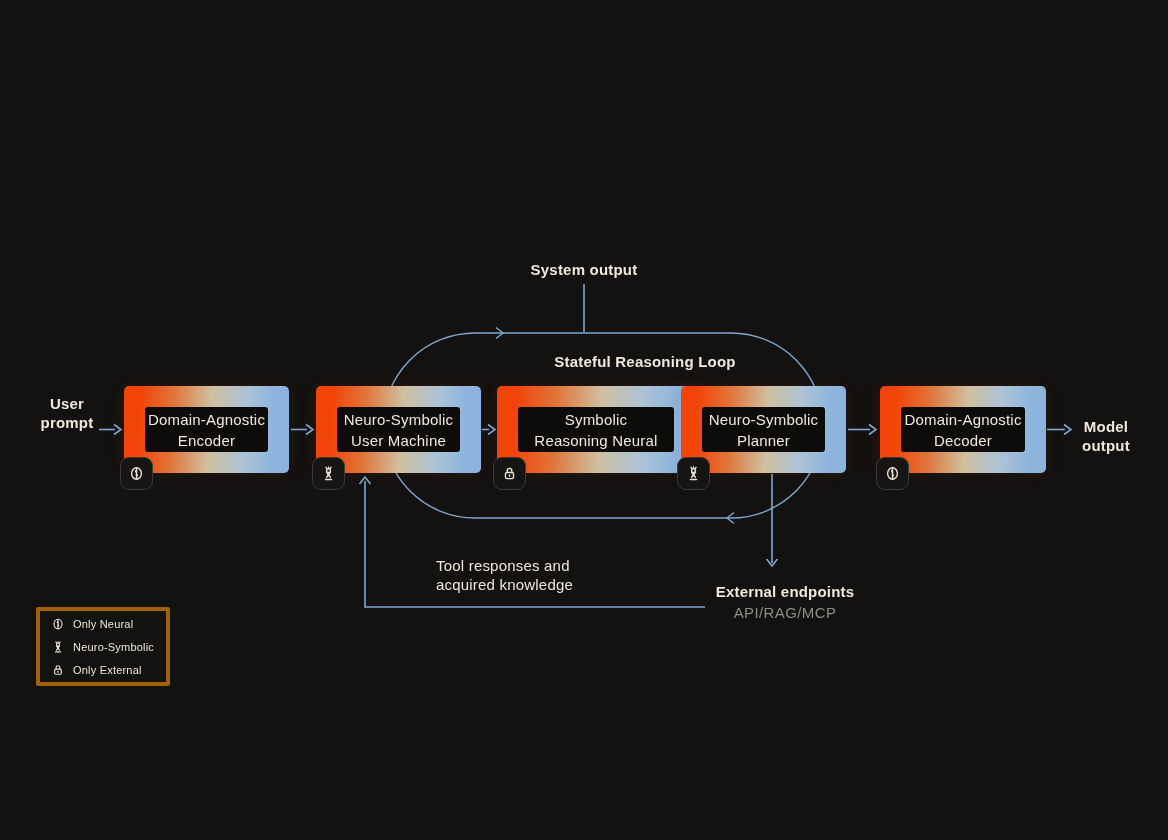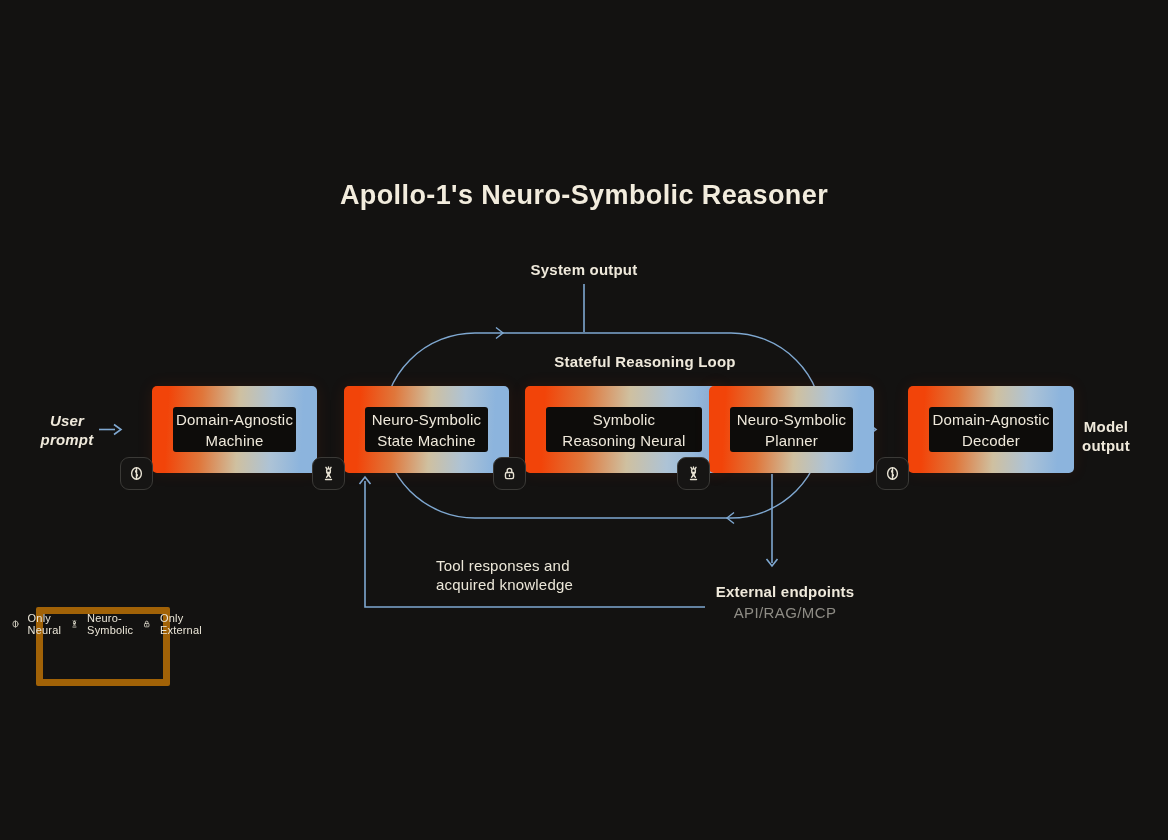--- a/index.html
+++ b/index.html
@@ -31,39 +31,38 @@
   .sub{font-size:15px;font-weight:500;color:var(--text-gray);letter-spacing:.4px;}
 
   .nbox{
     position:absolute;z-index:2;width:165px;height:87px;
     border-radius:5px;padding:21px;box-sizing:border-box;
     background:linear-gradient(93deg,
       var(--box-border-orange) 0%,var(--box-border-orange) 10%,
       #e0763a 30%,var(--box-border-tan) 52%,#adc3d6 72%,
       var(--box-border-blue) 90%);
     box-shadow:0 0 16px rgba(240,70,10,.10);
-    margin-left:28px;
   }
   .nbox-inner{
     width:100%;height:100%;border-radius:3px;background:#0d0c0a;
     display:flex;flex-direction:column;align-items:center;justify-content:center;
     font-size:15px;line-height:21px;font-weight:500;
     color:var(--text-cream);text-align:center;letter-spacing:.2px;
   }
   .badge{
     position:absolute;z-index:3;width:33px;height:33px;
     border-radius:9px;background:#161514;border:1px solid #3b3a37;
     box-sizing:border-box;
     display:flex;align-items:center;justify-content:center;
   }
   .icon{stroke:#e8e3d4;fill:none;stroke-width:1.3;stroke-linecap:round;stroke-linejoin:round;}
   .legend{
     position:absolute;z-index:2;left:36px;top:607px;width:134px;height:79px;
-    border:7px solid #a16207;border-radius:2px;box-sizing:border-box;
-    display:flex;flex-direction:row;justify-content:center;gap:4px;
+    border:4px solid #a16207;border-radius:2px;box-sizing:border-box;
+    display:flex;flex-direction:column;justify-content:center;gap:4px;
     padding-left:11px;
   }
   .legend-row{display:flex;align-items:center;gap:8px;height:19px;}
   .legend-row span{font-size:11px;font-weight:500;color:#ebe6d8;letter-spacing:.2px;}
   .lines-layer path,.lines-layer rect,.lines-layer line,.lines-layer polyline{
     fill:none;stroke:var(--line-blue);
   }
 </style>
 </head>
 <body>
@@ -97,46 +96,45 @@
     <line x1="1047" y1="429.5" x2="1065" y2="429.5" stroke-width="1.6"></line>
     <path d="M1064 424.5 L1071 429.5 L1064 434.5" stroke-width="1.6"></path>
 
     <line x1="772" y1="474" x2="772" y2="563" stroke-width="1.6"></line>
     <path d="M766.5 559 L772 566 L777.5 559" stroke-width="1.6"></path>
 
     <polyline points="705,607 365,607 365,481" stroke-width="1.6"></polyline>
     <path d="M359.5 484 L365 477 L370.5 484" stroke-width="1.6"></path>
   </svg>
 
-  <div class="txt title center">Apollo-1's Neuro-Symbolic Reasoner</div>
 
   <div class="txt lbl center" style="left:484px;top:260px;width:200px;">System output</div>
 
   <div class="txt lbl center" style="left:503px;top:352px;width:196px;margin-left:44px;">Stateful Reasoning Loop</div>
 
-  <div class="txt center" style="left:27px;top:411px;width:80px;font-style:italic;">
+  <div class="txt center" style="left:27px;top:394px;width:80px;">
     <div class="lbl">User</div>
     <div class="lbl">prompt</div>
   </div>
 
   <div class="txt center" style="left:1066px;top:417px;width:80px;">
     <div class="lbl">Model</div>
     <div class="lbl">output</div>
   </div>
 
   <div class="nbox" style="left:124px;top:386px;">
     <div class="nbox-inner">
       <span>Domain-Agnostic</span>
-      <span>Machine</span>
+      <span>Encoder</span>
     </div>
   </div>
   <div class="nbox" style="left:316px;top:386px;">
     <div class="nbox-inner">
       <span>Neuro-Symbolic</span>
-      <span>State Machine</span>
+      <span>User Machine</span>
     </div>
   </div>
   <div class="nbox" style="left:497px;top:386px;width:198px;">
     <div class="nbox-inner">
       <span>Symbolic</span>
       <span>Reasoning Neural</span>
     </div>
   </div>
   <div class="nbox" style="left:681px;top:386px;">
     <div class="nbox-inner">

